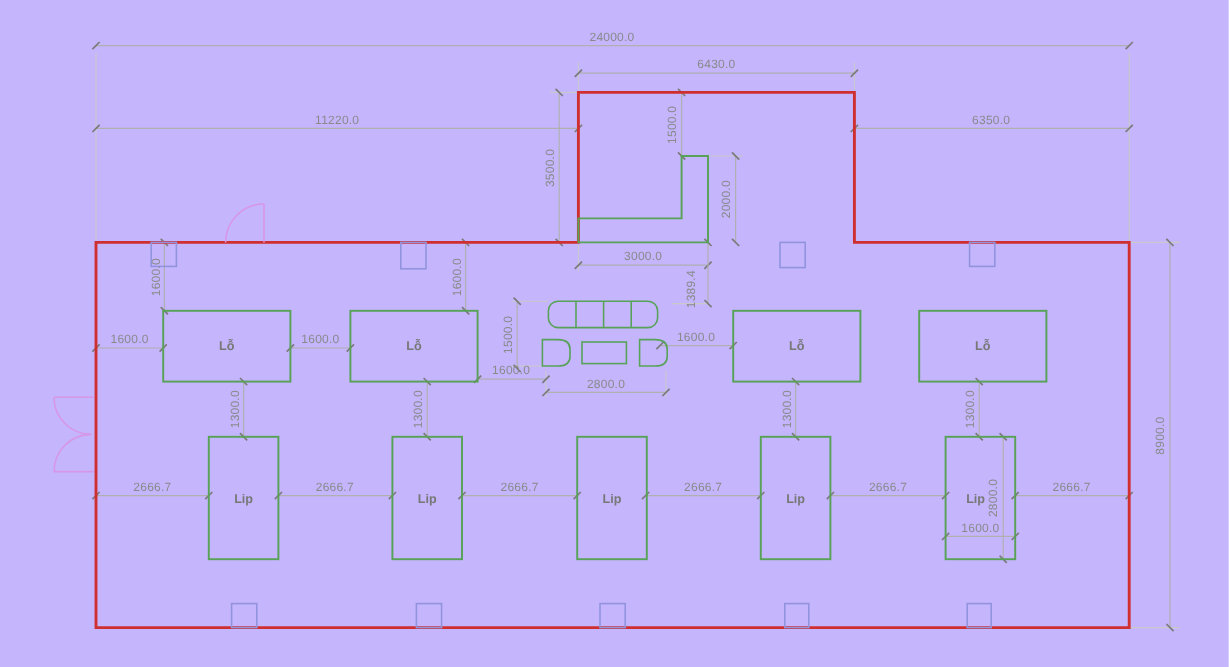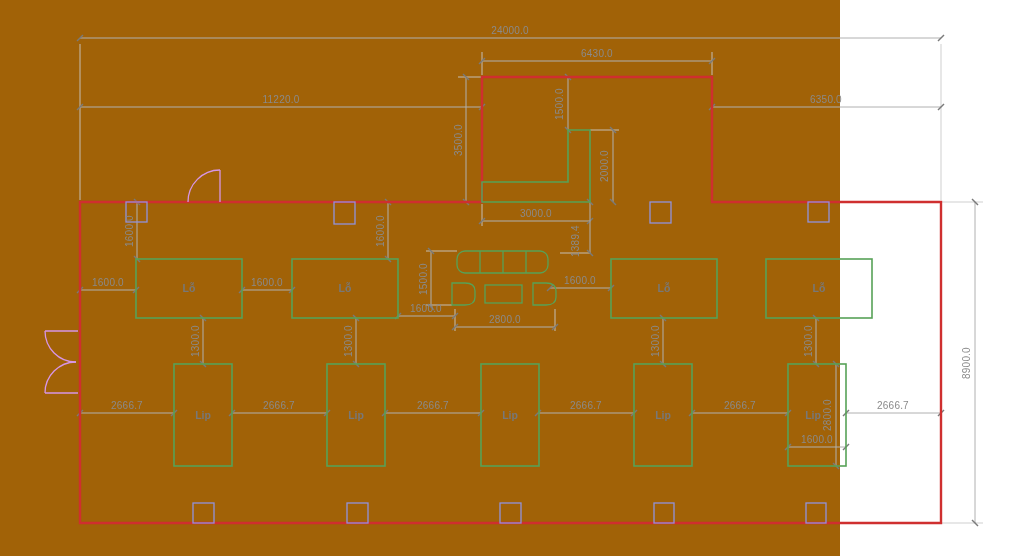--- a/index.html
+++ b/index.html
@@ -6,23 +6,23 @@
     margin: 0;
     padding: 0;
     width: 1024px;
     height: 556px;
     background: #ffffff;
     font-family: "Liberation Sans", sans-serif;
     overflow: hidden;
   }
   #plan-wrap {
     position: relative;
-    width: 840px;
+    width: 1024px;
     height: 556px;
-    background: #a16207;
+    background: #c4b5fd;
   }
   svg { display: block; }
   .dim-text { font-size: 10px; letter-spacing: 0.2px; }
   .room-text { font-size: 10.5px; font-weight: bold; }
 </style>
 </head>
 <body>
 
 <div id="plan-wrap">
 <svg width="1024" height="556" viewBox="0 0 1024 556">

